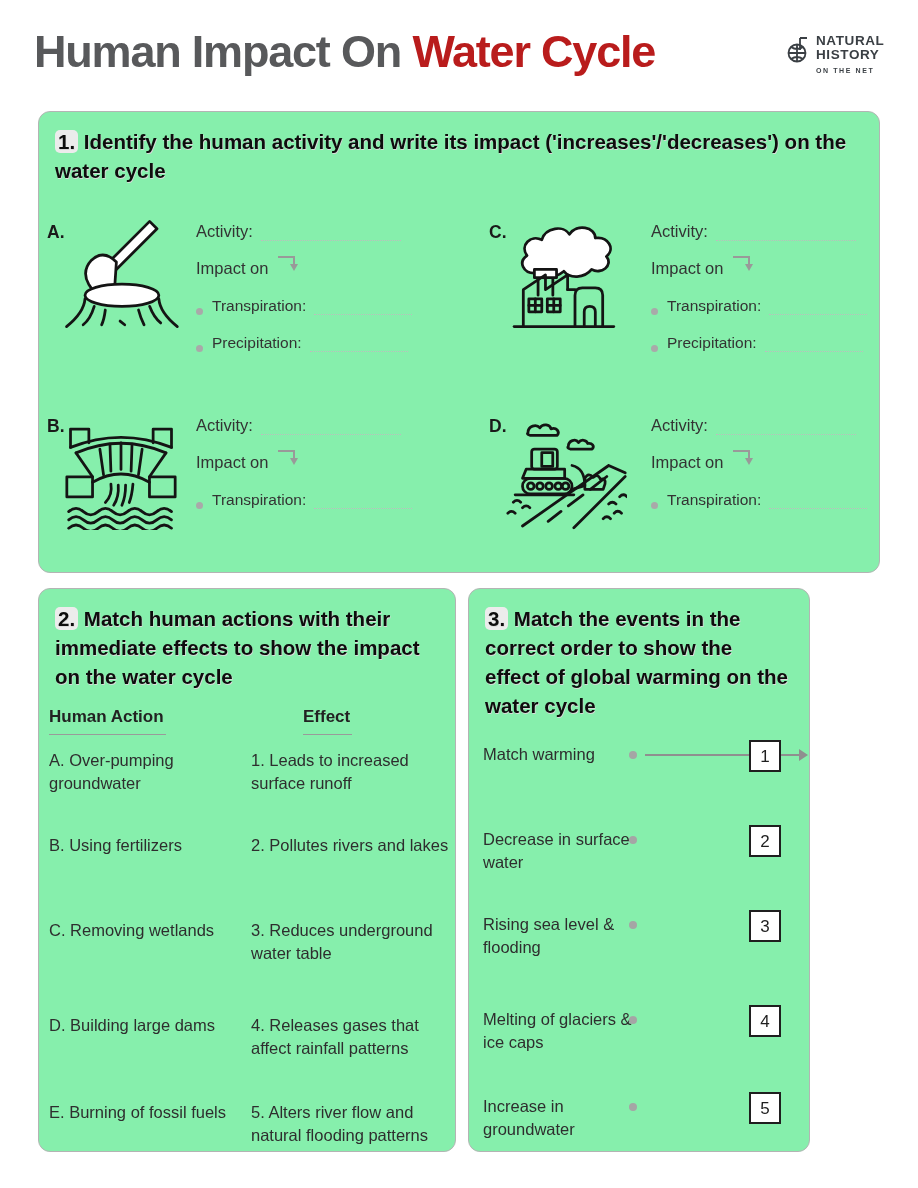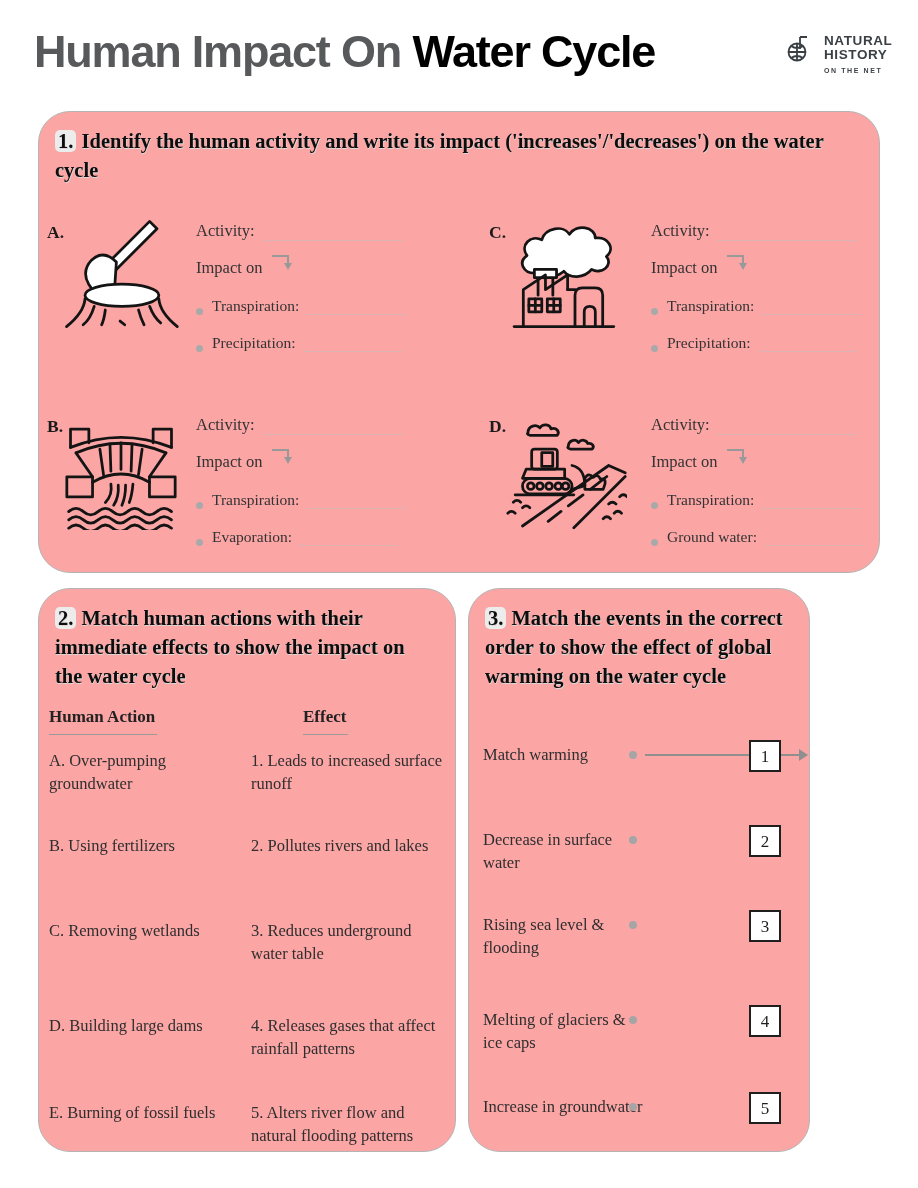--- a/index.html
+++ b/index.html
@@ -5,27 +5,27 @@
   html,body{margin:0;padding:0;}
   body{
     width:918px;height:1188px;position:relative;background:#ffffff;
     font-family:"Liberation Sans","DejaVu Sans",sans-serif;color:#2b2b2b;
     overflow:hidden;
   }
   
   .title{position:absolute;left:34px;top:26px;font-size:45px;font-weight:800;
     letter-spacing:-1.2px;white-space:nowrap;}
   .title .gray{color:#58595b;}
-  .title .black{color:#000000;}
-  .logo{position:absolute;left:786px;top:34px;display:flex;align-items:center;gap:12px;color:#3a3f44;}
+  .title .black{color:#b91c1c;}
+  .logo{position:absolute;left:786px;top:34px;display:flex;align-items:flex-end;gap:4px;color:#3a3f44;}
   .logo .ltxt{display:flex;flex-direction:column;line-height:14px;}
   .logo .l1,.logo .l2{font-size:13.5px;font-weight:800;letter-spacing:0.6px;}
   .logo .l3{font-size:7px;font-weight:700;letter-spacing:1.6px;margin-top:2px;}
   
-  .box{position:absolute;border:1.6px solid #b4b4b4;border-radius:32px;background:#fca5a5;box-sizing:border-box;font-family:Liberation Serif, serif;}
+  .box{position:absolute;border:1.6px solid #b4b4b4;border-radius:12px;background:#86efac;box-sizing:border-box;}
   #box1{left:38px;top:111px;width:842px;height:462px;}
   #box2{left:38px;top:588px;width:418px;height:564px;}
   #box3{left:468px;top:588px;width:342px;height:564px;}
   .heading{font-weight:800;color:#0d0d0d;font-size:20.5px;line-height:29px;
     padding:15px 20px 0 16px;text-shadow:0.6px 0.8px 0 #d9d9d9;}
   .numchip{background:#ececec;border-radius:5px;padding:0 3px;}
   
   .item{position:absolute;width:420px;height:150px;}
   .item .letter{position:absolute;left:0;top:12px;font-weight:800;font-size:17.5px;color:#1a1a1a;}
   .item .icon{position:absolute;left:14px;top:0;width:120px;height:128px;}
@@ -205,25 +205,20 @@
         <span class="elbow">
           <svg width="26" height="20" viewBox="0 0 26 20">
               <path d="M1 3 H17 V10" stroke="#999" stroke-width="2" fill="none"></path>
               <path d="M13 10 h8 l-4 7 z" fill="#999"></path>
             </svg>
         </span>
         </div>
       <div class="frow sub">
           <span class="dot"></span>
         <span>Transpiration:</span>
-        <span class="dotline w-sub"></span>
-        </div>
-      <div class="frow sub">
-          <span class="dot"></span>
-        <span>Evaporation:</span>
         <span class="dotline w-sub"></span>
         </div>
     </div>
   </div>
 
   <div class="item rightcol" style="left:450px;top:292px">
     <div class="letter">D.</div>
     <div class="icon" style="left:6px;top:8px">
       <svg class="line" width="132" height="118" viewBox="0 0 144 128" stroke-width="3">
         <path d="M36 22 c0 -7 9 -10 13 -5 c3 -5 11 -4 12 1 c6 -2 10 3 7 7 l-30 0 q-4 -1 -2 -3 z"></path>
@@ -258,25 +253,20 @@
               <path d="M1 3 H17 V10" stroke="#999" stroke-width="2" fill="none"></path>
               <path d="M13 10 h8 l-4 7 z" fill="#999"></path>
             </svg>
         </span>
         </div>
       <div class="frow sub">
           <span class="dot"></span>
         <span>Transpiration:</span>
         <span class="dotline w-sub"></span>
         </div>
-      <div class="frow sub">
-          <span class="dot"></span>
-        <span>Ground water:</span>
-        <span class="dotline w-sub"></span>
-        </div>
     </div>
   </div>
 </div>
 
 <div class="box" id="box2">
   <div class="heading">
     <span class="numchip">2.</span>
     <span>Match human actions with their immediate effects to show the impact on the water cycle</span>
   </div>
   <div class="colheads">

